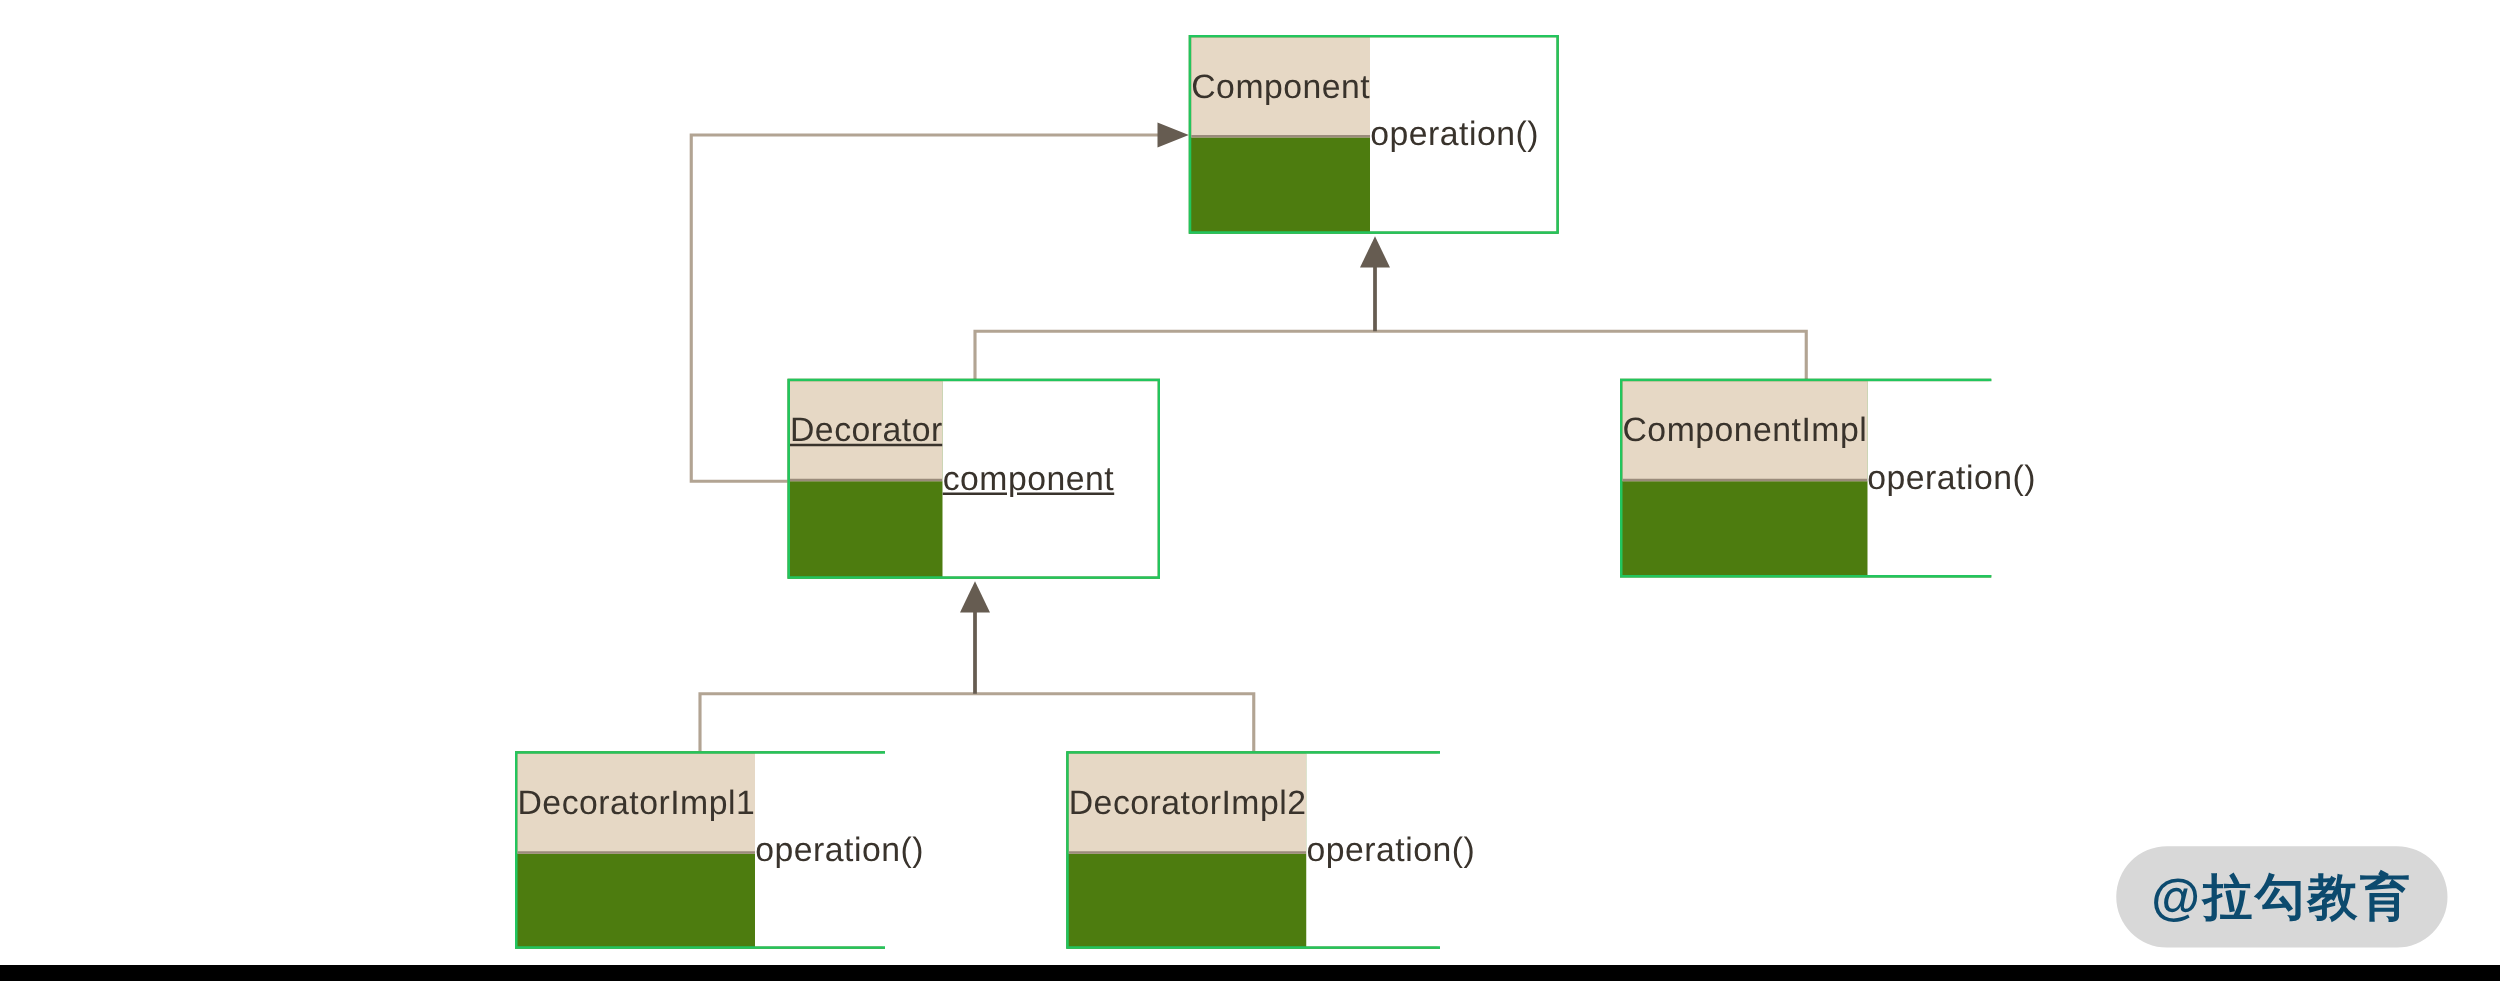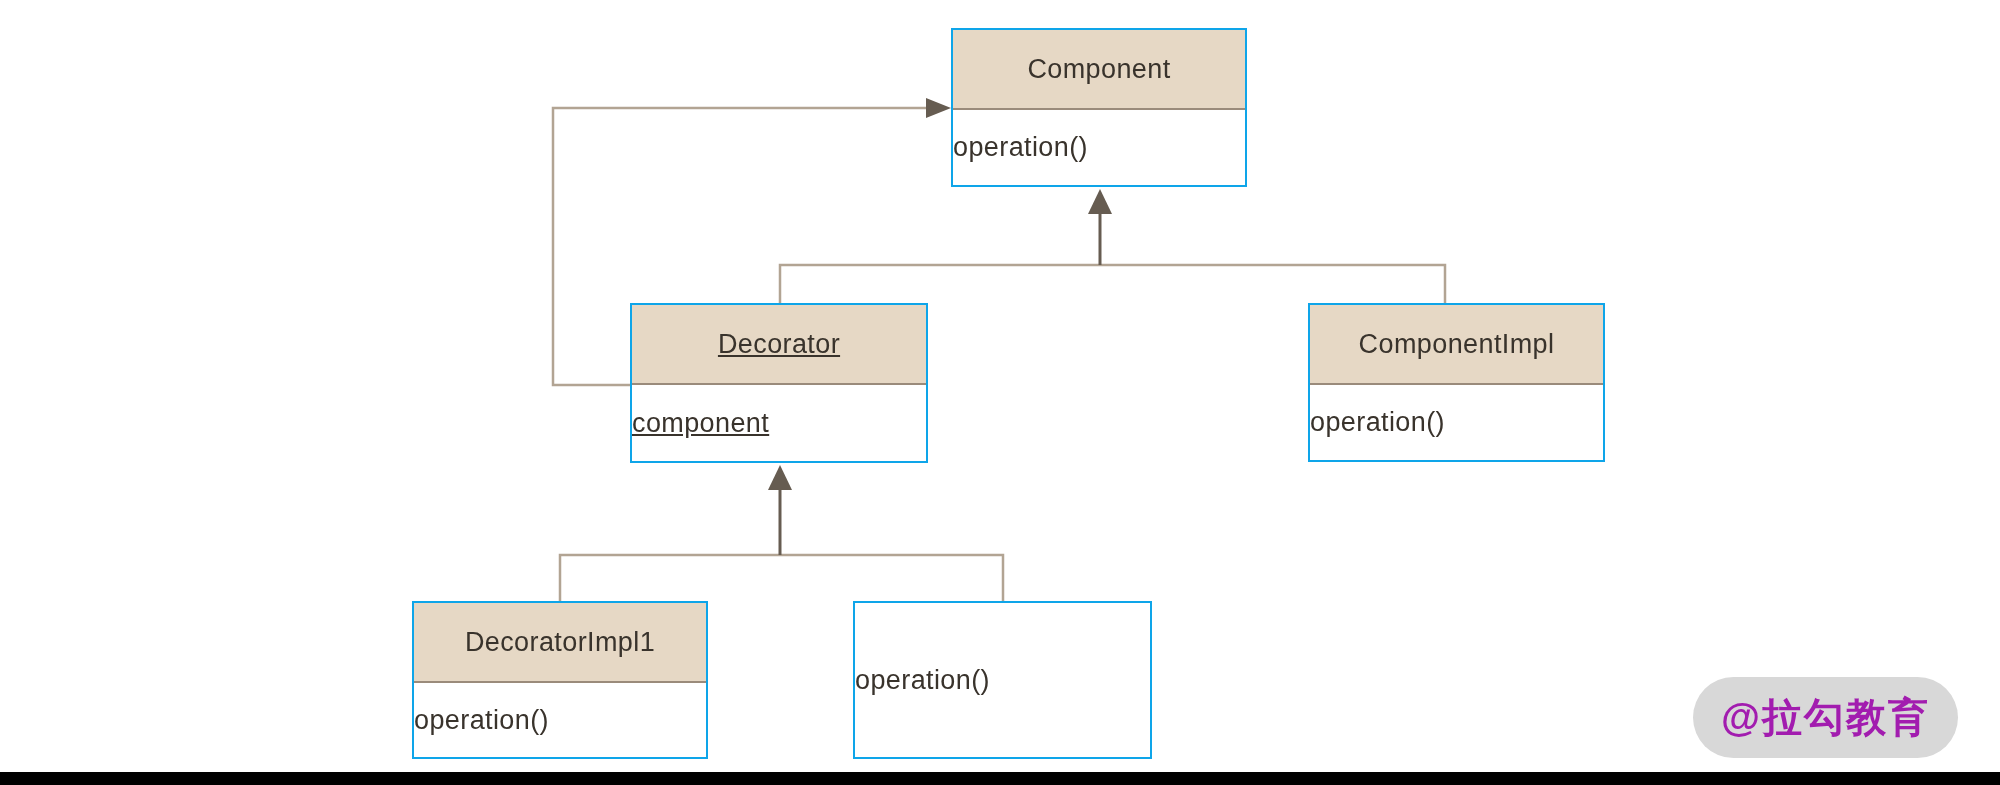--- a/index.html
+++ b/index.html
@@ -19,24 +19,24 @@
     position: absolute;
     left: 0;
     top: 0;
     width: 2000px;
     height: 785px;
     pointer-events: none;
   }
   .uml-class {
     position: absolute;
     box-sizing: border-box;
-    border: 2px solid #0ea5e9;
-    background: #86efac;
+    border: 2px solid #22c55e;
+    background: #4d7c0f;
     display: flex;
-    flex-direction: column;
+    flex-direction: row;
     color: #39332c;
     font-size: 27px;
     letter-spacing: 0.4px;
   }
   .uml-class .hdr {
     box-sizing: border-box;
     height: 80px;
     border-bottom: 2px solid #9a8b7b;
     background: #e6d8c5;
     display: flex;
@@ -46,33 +46,33 @@
   .uml-class .mbr {
     flex: 1;
     display: flex;
     align-items: center;
     justify-content: flex-start;
     background: #ffffff;
   }
   
   .box-component       { left: 951px;  top: 28px;  width: 296px; height: 159px; }
   .box-decorator       { left: 630px;  top: 303px; width: 298px; height: 160px; text-decoration: underline; }
-  .box-componentimpl   { left: 1296px; top: 303px; width: 297px; height: 159px; margin-left: 12px; }
+  .box-componentimpl   { left: 1296px; top: 303px; width: 297px; height: 159px; }
   .box-decoratorimpl1  { left: 412px;  top: 601px; width: 296px; height: 158px; }
   .box-decoratorimpl2  { left: 853px;  top: 601px; width: 299px; height: 158px; }
 
   .watermark {
     position: absolute;
     left: 1693px;
     top: 677px;
     width: 265px;
     height: 81px;
     border-radius: 41px;
     background: #d8d8d8;
-    color: #a21caf;
+    color: #0c4a6e;
     font-size: 40px;
     font-weight: bold;
     letter-spacing: 2px;
     display: flex;
     align-items: center;
     justify-content: center;
     user-select: none;
   }
   .bottom-bar {
     position: absolute;
@@ -138,20 +138,23 @@
   <div class="uml-class box-decoratorimpl1">
     <div class="hdr">
       <span>DecoratorImpl1</span>
     </div>
     <div class="mbr">
       <span>operation()</span>
     </div>
   </div>
 
   <div class="uml-class box-decoratorimpl2">
+    <div class="hdr">
+      <span>DecoratorImpl2</span>
+    </div>
     <div class="mbr">
       <span>operation()</span>
     </div>
   </div>
 
   <div class="watermark">
     <span>@拉勾教育</span>
   </div>
 
   <div class="bottom-bar"></div>

